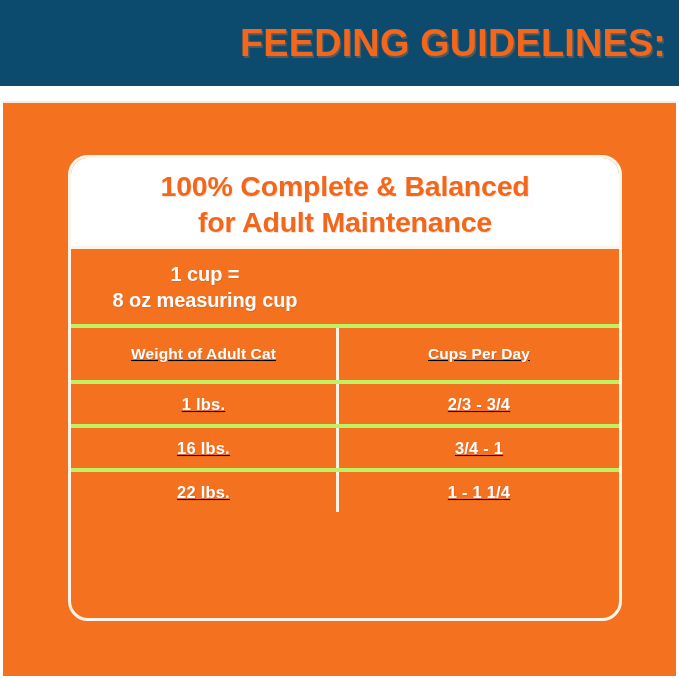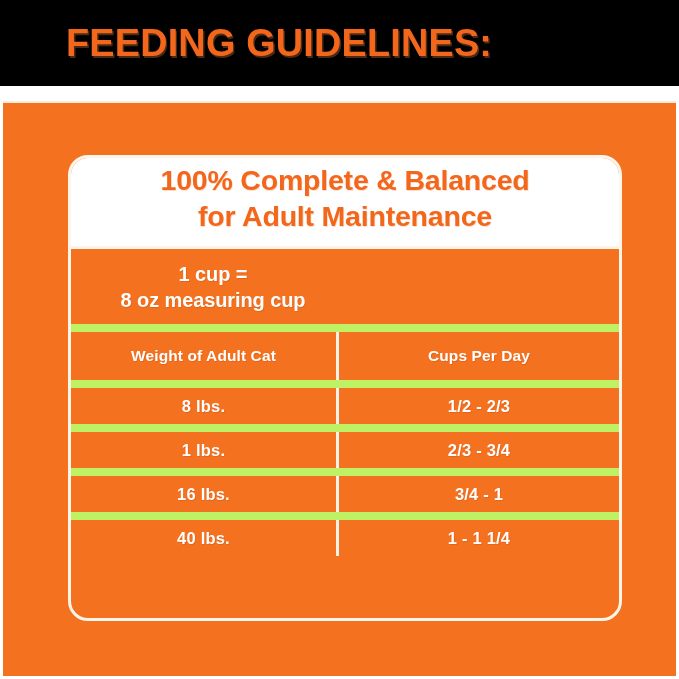--- a/index.html
+++ b/index.html
@@ -22,25 +22,26 @@
     box-sizing: border-box;
   }
 
   
   .title-band {
     position: absolute;
     left: 0;
     top: 0;
     width: 679px;
     height: 86px;
-    background: #000000;
+    background: #0c4a6e;
     display: flex;
     align-items: center;
     box-sizing: border-box;
     padding-left: 66px;
+    justify-content: flex-end;
   }
   .page-title {
     font-family: "Liberation Sans Narrow", "Liberation Sans", sans-serif;
     font-weight: bold;
     font-size: 39px;
     letter-spacing: 0.2px;
     color: #F2671B;
     text-shadow: 1.5px 1.5px 0 rgba(222,120,60,0.35);
     white-space: nowrap;
     transform: scaleX(0.97);
@@ -78,20 +79,21 @@
     overflow: hidden;
     background: #F4711F;
   }
 
   .card-head {
     background: #ffffff;
     height: 88px;
     display: flex;
     flex-direction: column;
     align-items: center;
+    justify-content: center;
     padding-top: 4px;
     box-sizing: border-box;
   }
   .card-head-line {
     font-family: "Liberation Sans", sans-serif;
     font-weight: bold;
     font-size: 28.5px;
     line-height: 36px;
     color: #F2671B;
     letter-spacing: -0.2px;
@@ -109,42 +111,43 @@
   }
   .banner-cell {
     flex: 0 0 50%;
     display: flex;
     flex-direction: column;
     align-items: center;
     justify-content: center;
     color: #FFFFFF;
     box-sizing: border-box;
   }
-  .banner-cell.left  { padding-right: 6px; margin-left: 8px; }
+  .banner-cell.left  { padding-right: 6px; }
   .banner-cell.right { padding-left: 8px; }
   .banner-line {
     font-family: "Liberation Sans", sans-serif;
     font-weight: bold;
     font-size: 20px;
     line-height: 26px;
     white-space: nowrap;
     letter-spacing: -0.1px;
     text-shadow: 0.7px 0.7px 0 rgba(190,80,20,0.35);
   }
 
   
   .table {
     display: block;
     background: #F4711F;
   }
   .trow {
     display: flex;
-    border-top: 8px solid #bef264;
+    border-top: 4px solid #bef264;
     box-sizing: border-box;
     height: 44px;
+    text-decoration: underline;
   }
   .trow.header-row { height: 56px; }
   .tcell {
     display: flex;
     align-items: center;
     justify-content: center;
     color: #FFFFFF;
     box-sizing: border-box;
     font-family: "Liberation Sans", sans-serif;
     font-weight: bold;
@@ -187,35 +190,31 @@
     </div>
 
     <div class="table">
 
       <div class="trow header-row">
         <div class="tcell c1">Weight of Adult Cat</div>
         <div class="tcell c2">Cups Per Day</div>
       </div>
 
 
-      <div class="trow data-row">
-        <div class="tcell c1">8 lbs.</div>
-        <div class="tcell c2">1/2 - 2/3</div>
-      </div>
 
       <div class="trow data-row">
         <div class="tcell c1">1 lbs.</div>
         <div class="tcell c2">2/3 - 3/4</div>
       </div>
 
       <div class="trow data-row">
         <div class="tcell c1">16 lbs.</div>
         <div class="tcell c2">3/4 - 1</div>
       </div>
 
       <div class="trow data-row">
-        <div class="tcell c1">40 lbs.</div>
+        <div class="tcell c1">22 lbs.</div>
         <div class="tcell c2">1 - 1 1/4</div>
       </div>
 
     </div>
   </div>
 </div>
 
 </body></html>

